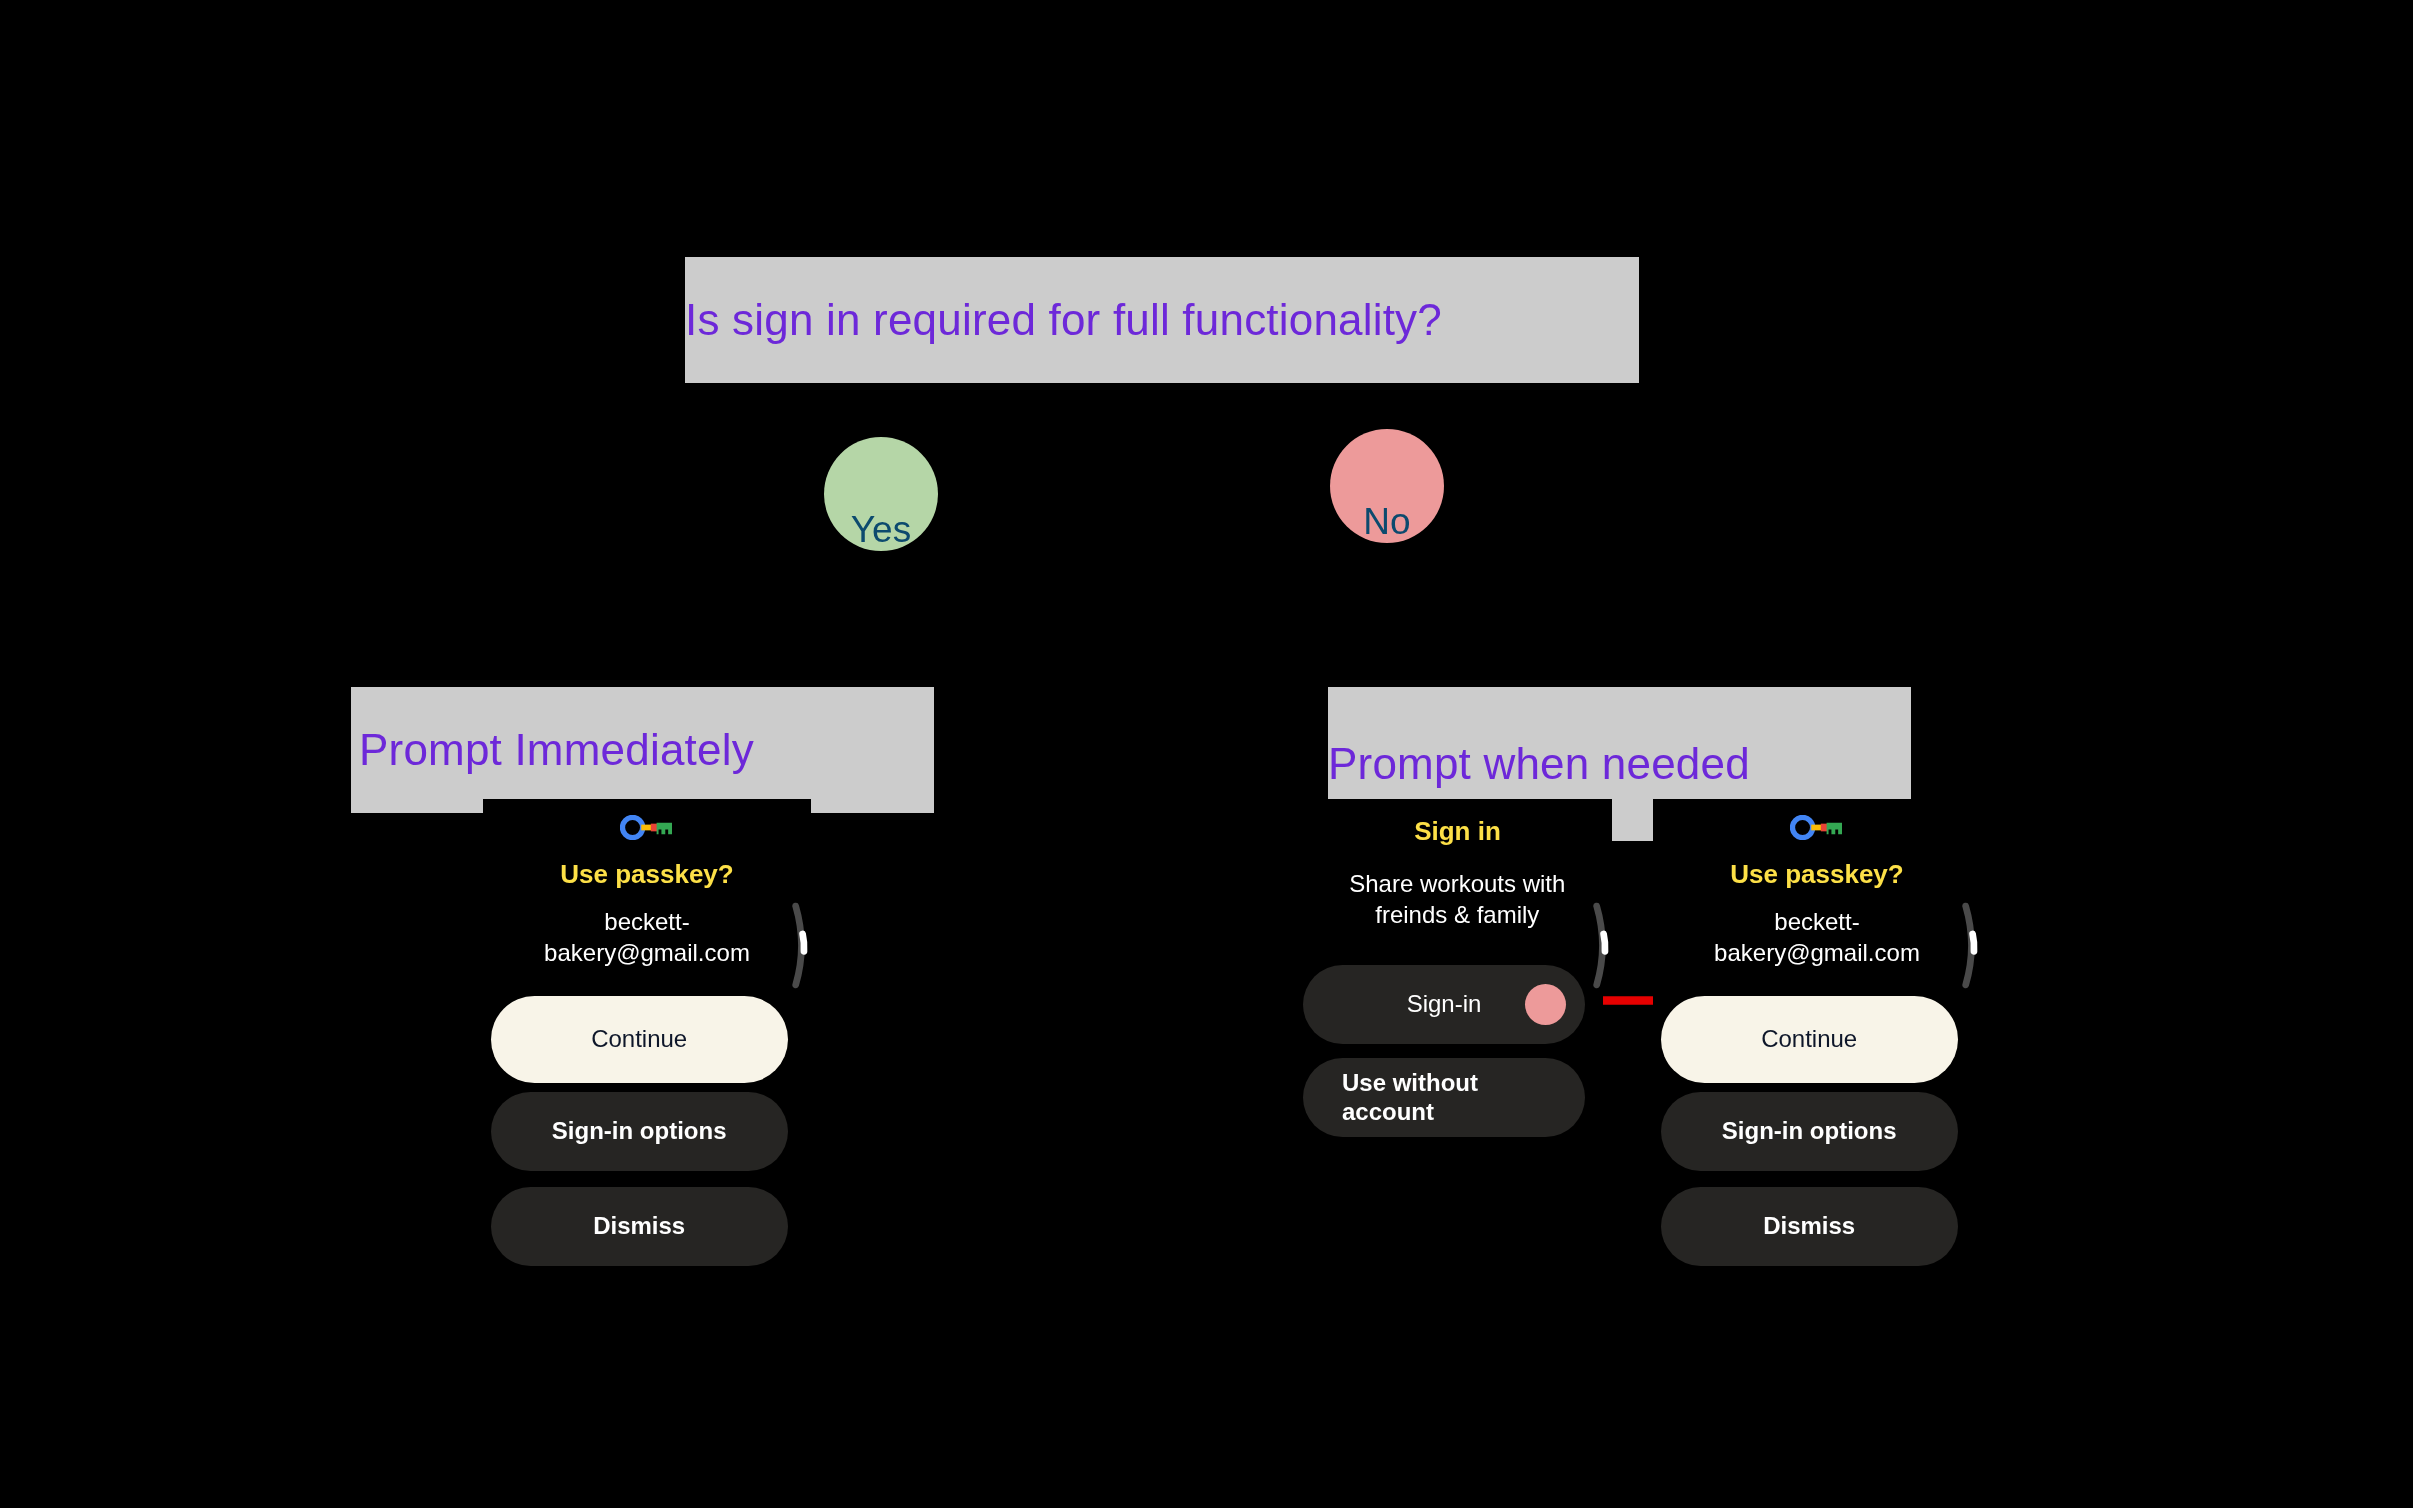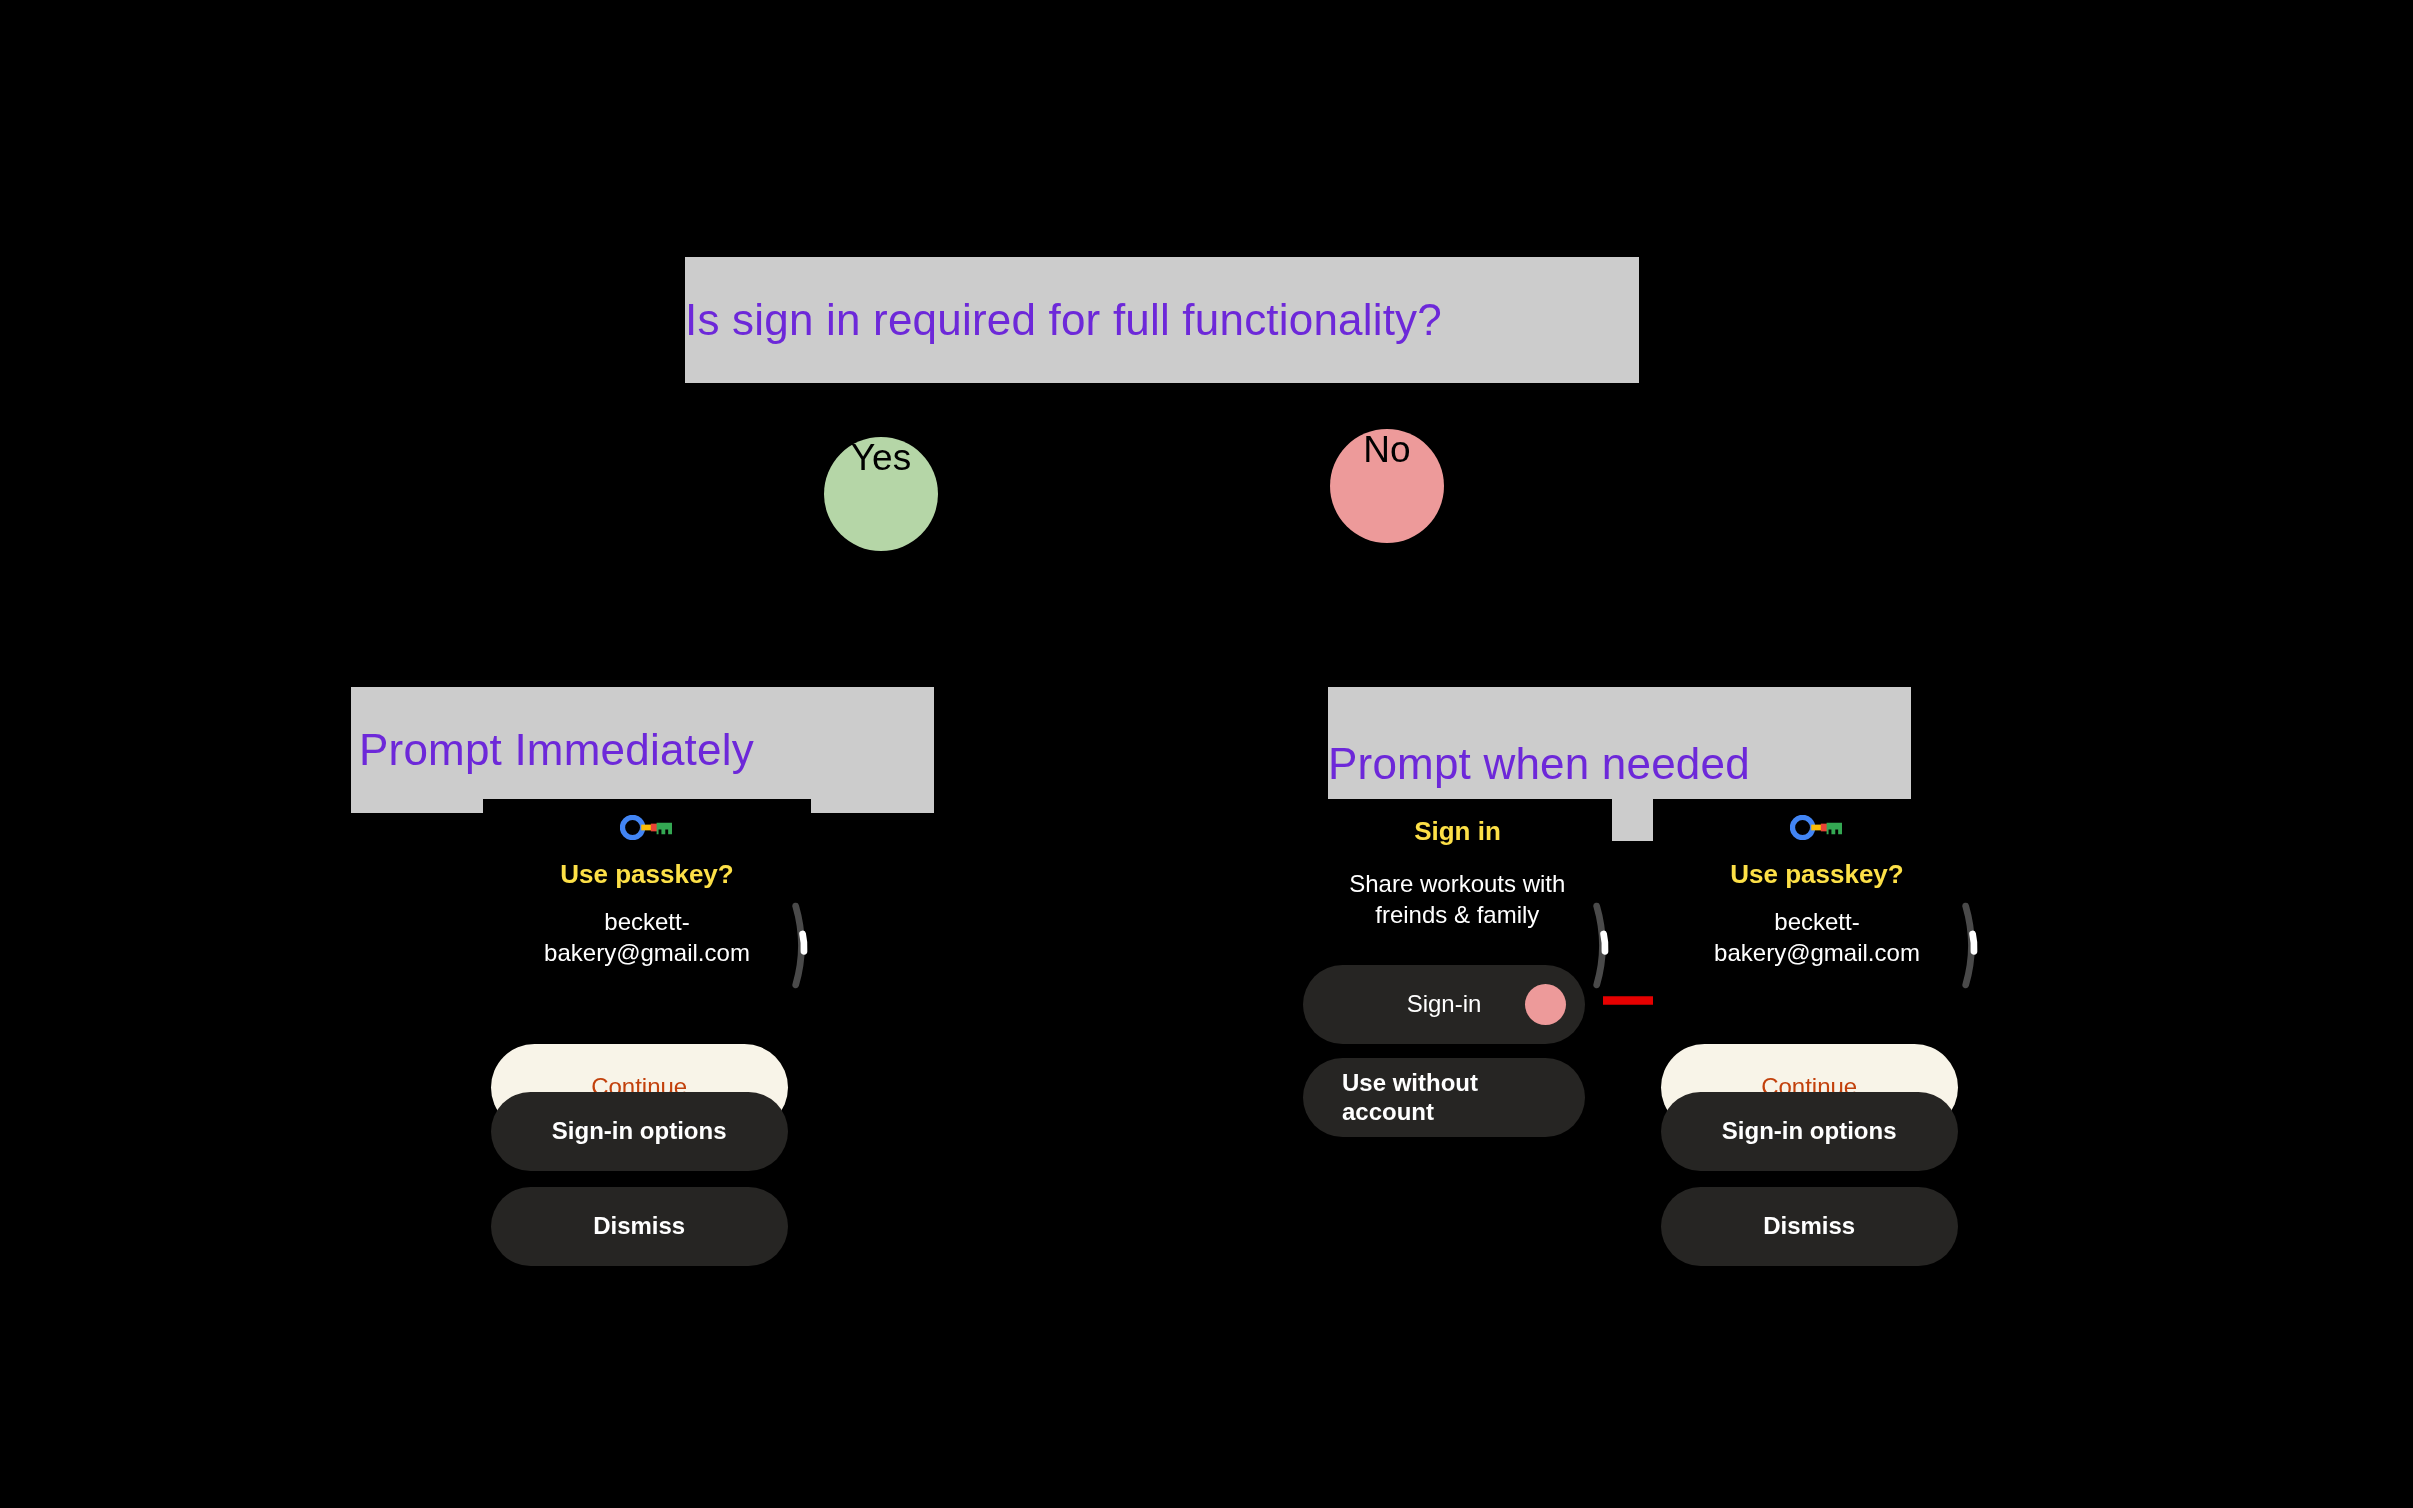--- a/index.html
+++ b/index.html
@@ -57,23 +57,23 @@
     font-size: 44px;
   }
 
   
   .flow-circle {
     position: absolute;
     width: 114px;
     height: 114px;
     border-radius: 50%;
     display: flex;
-    align-items: flex-start;
+    align-items: flex-end;
     justify-content: center;
-    color: #000000;
+    color: #0c4a6e;
     font-size: 37px;
     box-sizing: border-box;
   }
   #circle-yes {
     left: 824px;
     top: 437px;
     background: #b5d6a7;
   }
   #circle-no {
     left: 1330px;
@@ -130,23 +130,22 @@
     font-size: 24px;
     line-height: 1.18;
   }
   .pill-dark {
     background: #262523;
     color: #ffffff;
     font-weight: 700;
   }
   .pill-light {
     background: #f8f4e8;
-    color: #c2410c;
+    color: #0f172a;
     font-weight: 400;
-    margin-top: 48px;
   }
 
   
   .scroll-indicator {
     position: absolute;
     pointer-events: none;
   }
 
   
   .tap-dot {

